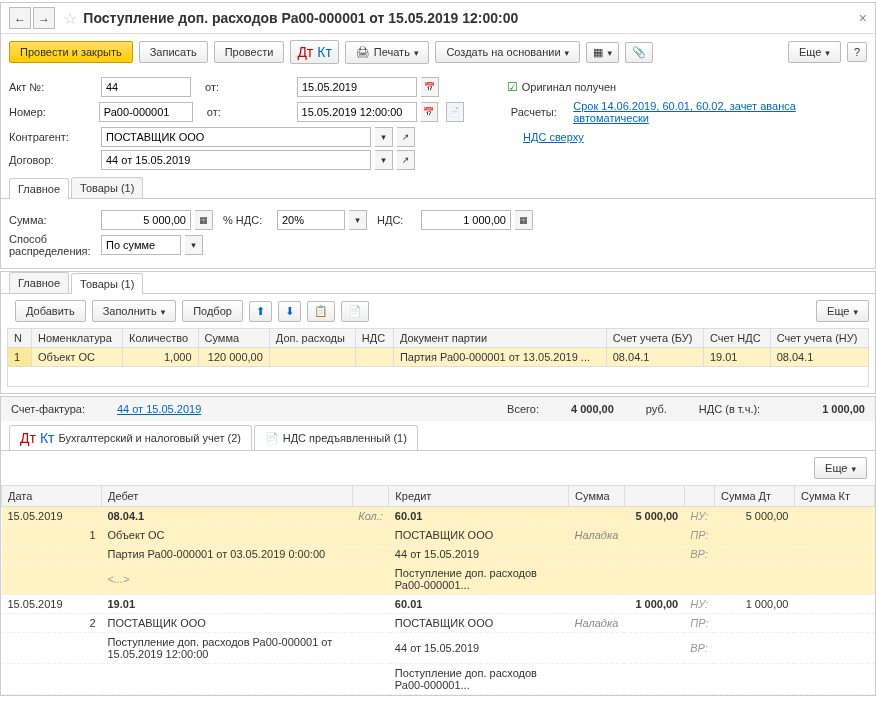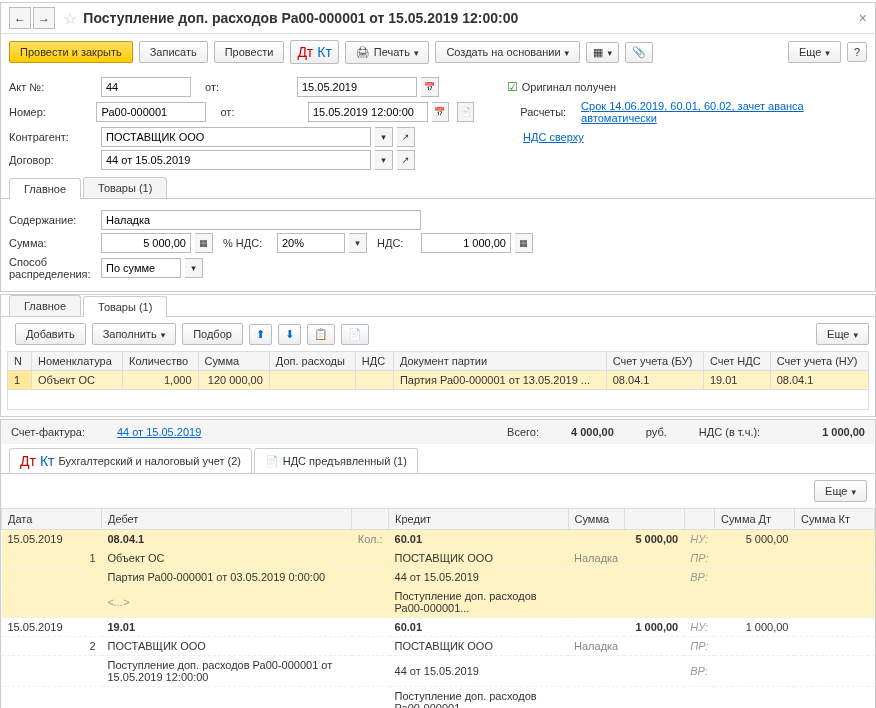--- a/index.html
+++ b/index.html
@@ -18,40 +18,40 @@
   .form-grid { padding: 4px 8px; }
   .form-row { display: flex; align-items: center; margin: 3px 0; gap: 4px; }
   .lbl { width: 88px; font-size:11px; }
   .input { border: 1px solid #bbb; padding: 2px 4px; height: 20px; background:#fff; font-size:11px; }
   .input-btn { width: 18px; height: 20px; border: 1px solid #bbb; border-left:none; background: #f5f5f5; cursor: pointer; display:flex; align-items:center; justify-content:center; font-size:9px; }
   .dropdown-arrow::after { content: "▾"; font-size:9px; }
   .link { color: #0066cc; text-decoration: underline; cursor: pointer; }
   .checkbox-wrap { display: flex; align-items: center; gap: 4px; }
   .check-icon { color: #2a8a2a; font-size: 12px; }
   .tabs { display: flex; padding: 0 8px; border-bottom: 1px solid #ccc; }
-  .tab { padding: 4px 14px; border: 1px solid #ccc; border-bottom: none; background: #f5f5f5; cursor: pointer; margin-right: 2px; border-radius: 3px 3px 0 0; font-size:11px; }
+  .tab { padding: 4px 8px; border: 1px solid #ccc; border-bottom: none; background: #f5f5f5; cursor: pointer; margin-right: 2px; border-radius: 3px 3px 0 0; font-size:11px; }
   .tab.active { background: #fff; position: relative; top: 1px; }
   .tab-content { padding: 8px; }
   .table { width: 100%; border-collapse: collapse; }
   .table th, .table td { border: 1px solid #ddd; padding: 3px 6px; text-align: left; font-size:11px; }
   .table th { background: #f5f5f5; font-weight: normal; }
   .row-selected-a { background: #fff3c4; }
   .row-selected-b { background: #ffe999; }
   .num-right { text-align: right !important; }
   .totals-bar { display: flex; align-items: center; padding: 6px 10px; background: #f5f5f5; gap: 32px; }
   .sf-label { font-size:11px; }
   .inner-tabs { display:flex; padding: 4px 8px 0; border-bottom:1px solid #ccc; }
   .inner-tab { display:flex; align-items:center; gap:4px; padding:4px 10px; border:1px solid #ccc; border-bottom:none; border-radius:3px 3px 0 0; background:#fff; margin-right:2px; cursor:pointer; font-size:11px; }
   .dtkt-icon { font-size:14px; }
   .tb-toolbar { display:flex; padding:6px 8px; gap:6px; }
   .acct-table { width:100%; border-collapse: collapse; }
   .acct-table th { background:#f5f5f5; border:1px solid #ddd; padding:4px 6px; font-weight:normal; font-size:11px; text-align:left;}
   .acct-table td { border-bottom:1px dashed #eee; padding:3px 6px; font-size:11px; }
   .acct-group1 td { background:#fff3c4; }
-  .acct-sub { color:#888;text-align:right; }
+  .acct-sub { font-style: italic; color:#888;text-align:right; }
   .muted { color:#999; font-style:italic; }
 </style>
 </head>
 <body>
 
 <div class="section">
   <div class="header-bar">
     <div class="nav-btn">←</div>
     <div class="nav-btn">→</div>
     <span class="star-icon">☆</span>
@@ -97,21 +97,21 @@
       <div class="input-btn">📅</div>
       <span style="width:60px"></span>
       <span class="checkbox-wrap">
         <span class="check-icon">☑</span>
         <span>Оригинал получен</span>
       </span>
     </div>
 
     <div class="form-row">
       <span class="lbl">Номер:</span>
-      <input class="input" style="width: 110px;" value="Ра00-000001">
+      <input class="input" style="width: 94px;" value="Ра00-000001">
       <span style="margin-left:10px" class="lbl">от:</span>
       <input class="input" style="width: 120px;" value="15.05.2019 12:00:00">
       <div class="input-btn">📅</div>
       <div class="input-btn" style="border-left:1px solid #bbb;margin-left:4px">📄</div>
       <span style="width:40px"></span>
       <span class="lbl" style="width:60px">Расчеты:</span>
       <span class="link">Срок 14.06.2019, 60.01, 60.02, зачет аванса автоматически</span>
     </div>
 
     <div class="form-row">
@@ -129,24 +129,20 @@
       <div class="input-btn dropdown-arrow"></div>
       <div class="input-btn">↗</div>
     </div>
   </div>
 
   <div class="tabs">
     <div class="tab active">Главное</div>
     <div class="tab">Товары (1)</div>
   </div>
   <div class="tab-content">
-    <div class="form-row">
-      <span class="lbl">Содержание:</span>
-      <input class="input" style="width: 320px;" value="Наладка">
-    </div>
     <div class="form-row">
       <span class="lbl">Сумма:</span>
       <input class="input num-right" style="width: 90px; text-align: right;" value="5 000,00">
       <div class="input-btn">▦</div>
       <span class="lbl" style="width:50px;margin-left:6px">% НДС:</span>
       <input class="input" style="width: 68px;" value="20%">
       <div class="input-btn dropdown-arrow"></div>
       <span class="lbl" style="width:40px;margin-left:6px">НДС:</span>
       <input class="input num-right" style="width: 90px; text-align: right;" value="1 000,00">
       <div class="input-btn">▦</div>

